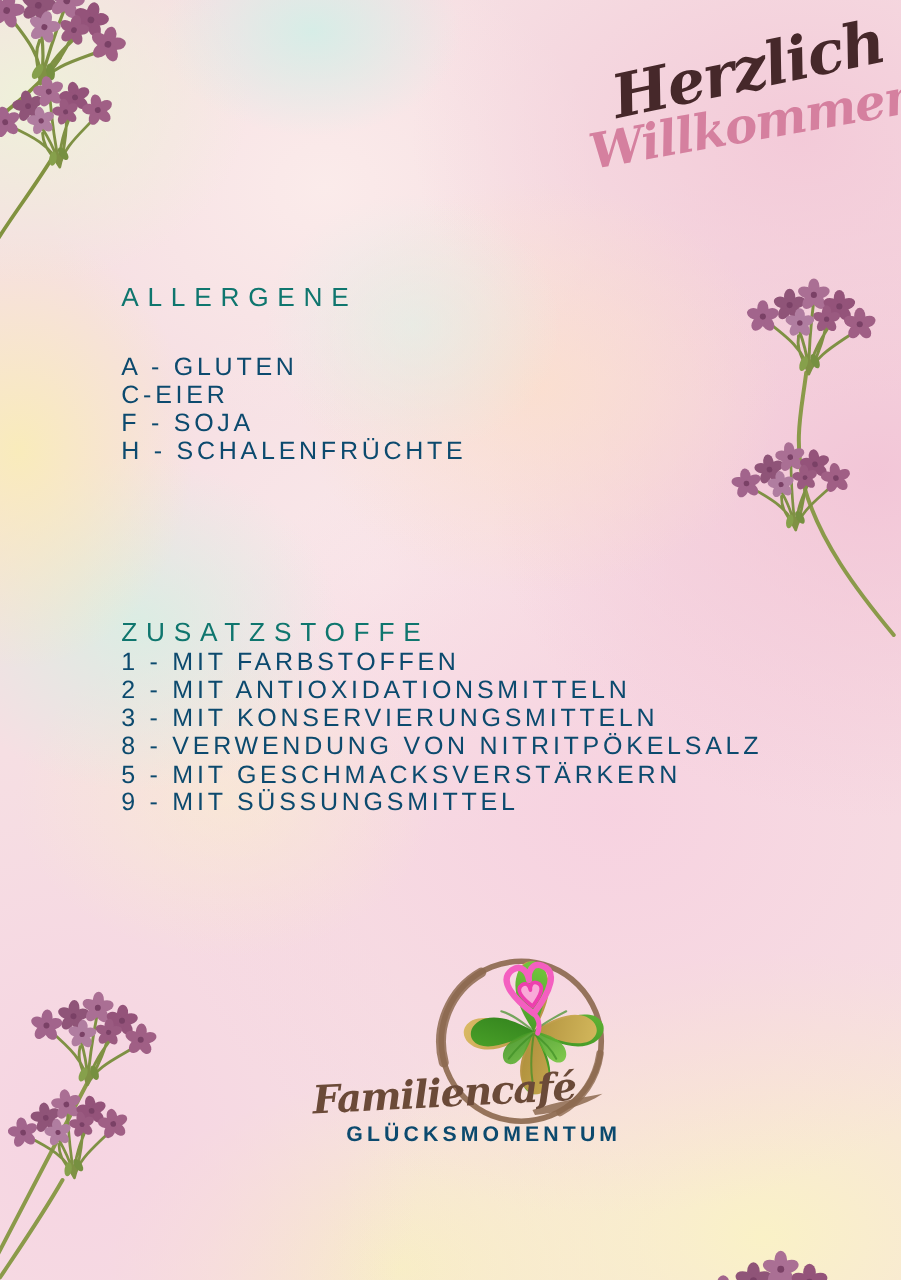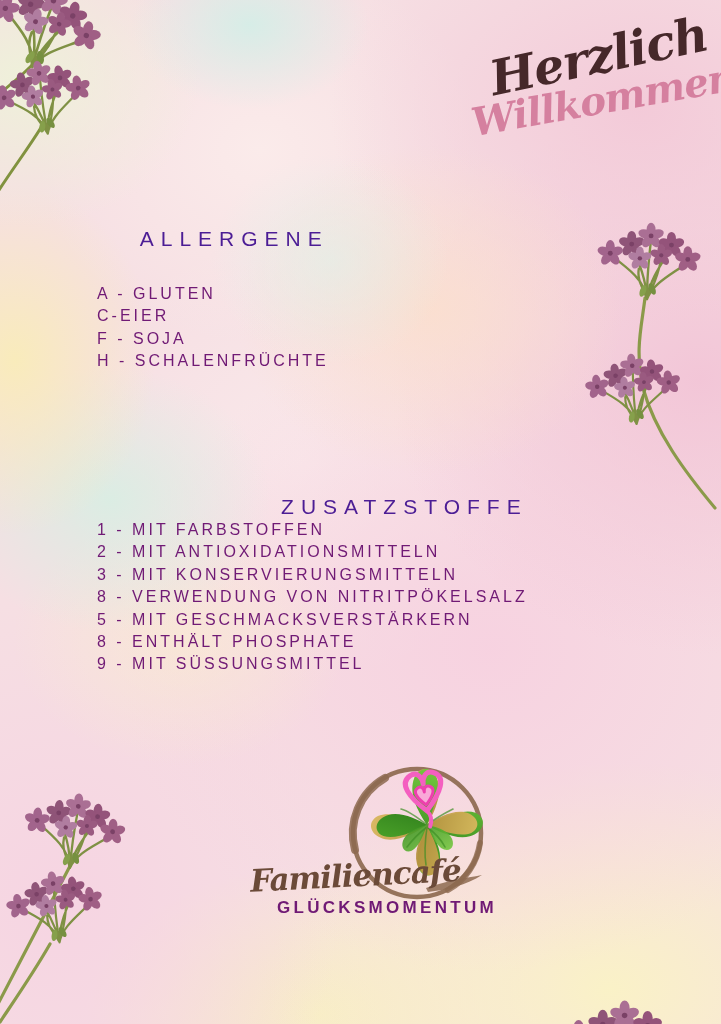--- a/index.html
+++ b/index.html
@@ -38,48 +38,47 @@
   .welcome-line2{
     position:absolute;left:470px;top:78px;width:246px;text-align:center;
     font-family:"DejaVu Serif",serif;font-style:italic;font-weight:bold;
     font-size:39px;letter-spacing:-1px;color:#d5809f;
     transform:rotate(-10deg);
   }
   
   .section{position:absolute;left:97px;}
   .section h2{
     margin:0;font-size:21px;font-weight:500;letter-spacing:7px;
-    color:#4c1d95;
-    text-align:right;
+    color:#0f766e;
   }
   .section ul{list-style:none;margin:0;padding:0;}
   .section li{
-    font-size:16px;line-height:22.4px;letter-spacing:3px;
-    color:#701a75;white-space:nowrap;
+    font-size:20px;line-height:22.4px;letter-spacing:3px;
+    color:#0c4a6e;white-space:nowrap;
   }
   .allergens{top:227px;}
   .allergens ul{margin-top:32px;}
   .additives{top:495px;}
   .additives ul{}
   
   .sprig{position:absolute;pointer-events:none;}
   .sprig-top-left{left:-10px;top:-14px;}
   .sprig-right{left:575px;top:218px;}
   .sprig-bottom-left{left:-8px;top:768px;}
   .sprig-bottom-right{left:552px;top:962px;}
   
   .logo-emblem{position:absolute;left:330px;top:748px;}
   .logo-script{
     position:absolute;left:250px;top:858px;width:185px;text-align:center;
     font-family:"DejaVu Serif",serif;font-style:italic;font-weight:600;
     font-size:31px;color:#6b4a38;transform:rotate(-3deg);letter-spacing:-1px;
   }
   .logo-caps{
     position:absolute;left:277px;top:898px;
-    font-size:17px;font-weight:bold;letter-spacing:3.3px;color:#701a75;
+    font-size:17px;font-weight:bold;letter-spacing:3.3px;color:#0c4a6e;
     white-space:nowrap;
   }
 </style>
 </head>
 <body>
 
 <div class="page">
 
   <div class="bg"></div>
 
@@ -160,21 +159,20 @@
   </section>
 
   <section class="section additives">
     <h2>ZUSATZSTOFFE</h2>
     <ul>
       <li>1 - MIT FARBSTOFFEN</li>
       <li>2 - MIT ANTIOXIDATIONSMITTELN</li>
       <li>3 - MIT KONSERVIERUNGSMITTELN</li>
       <li>8 - VERWENDUNG VON NITRITPÖKELSALZ</li>
       <li>5 - MIT GESCHMACKSVERSTÄRKERN</li>
-      <li>8 - ENTHÄLT PHOSPHATE</li>
       <li>9 - MIT SÜSSUNGSMITTEL</li>
     </ul>
   </section>
 
   <svg class="logo-emblem" width="182" height="172" viewBox="0 0 182 172">
     <defs>
       <linearGradient id="gGold" x1="0" y1="0" x2="1" y2="1">
         <stop offset="0" stop-color="#dab95f"></stop>
           <stop offset="1" stop-color="#ad8636"></stop>
       </linearGradient>

